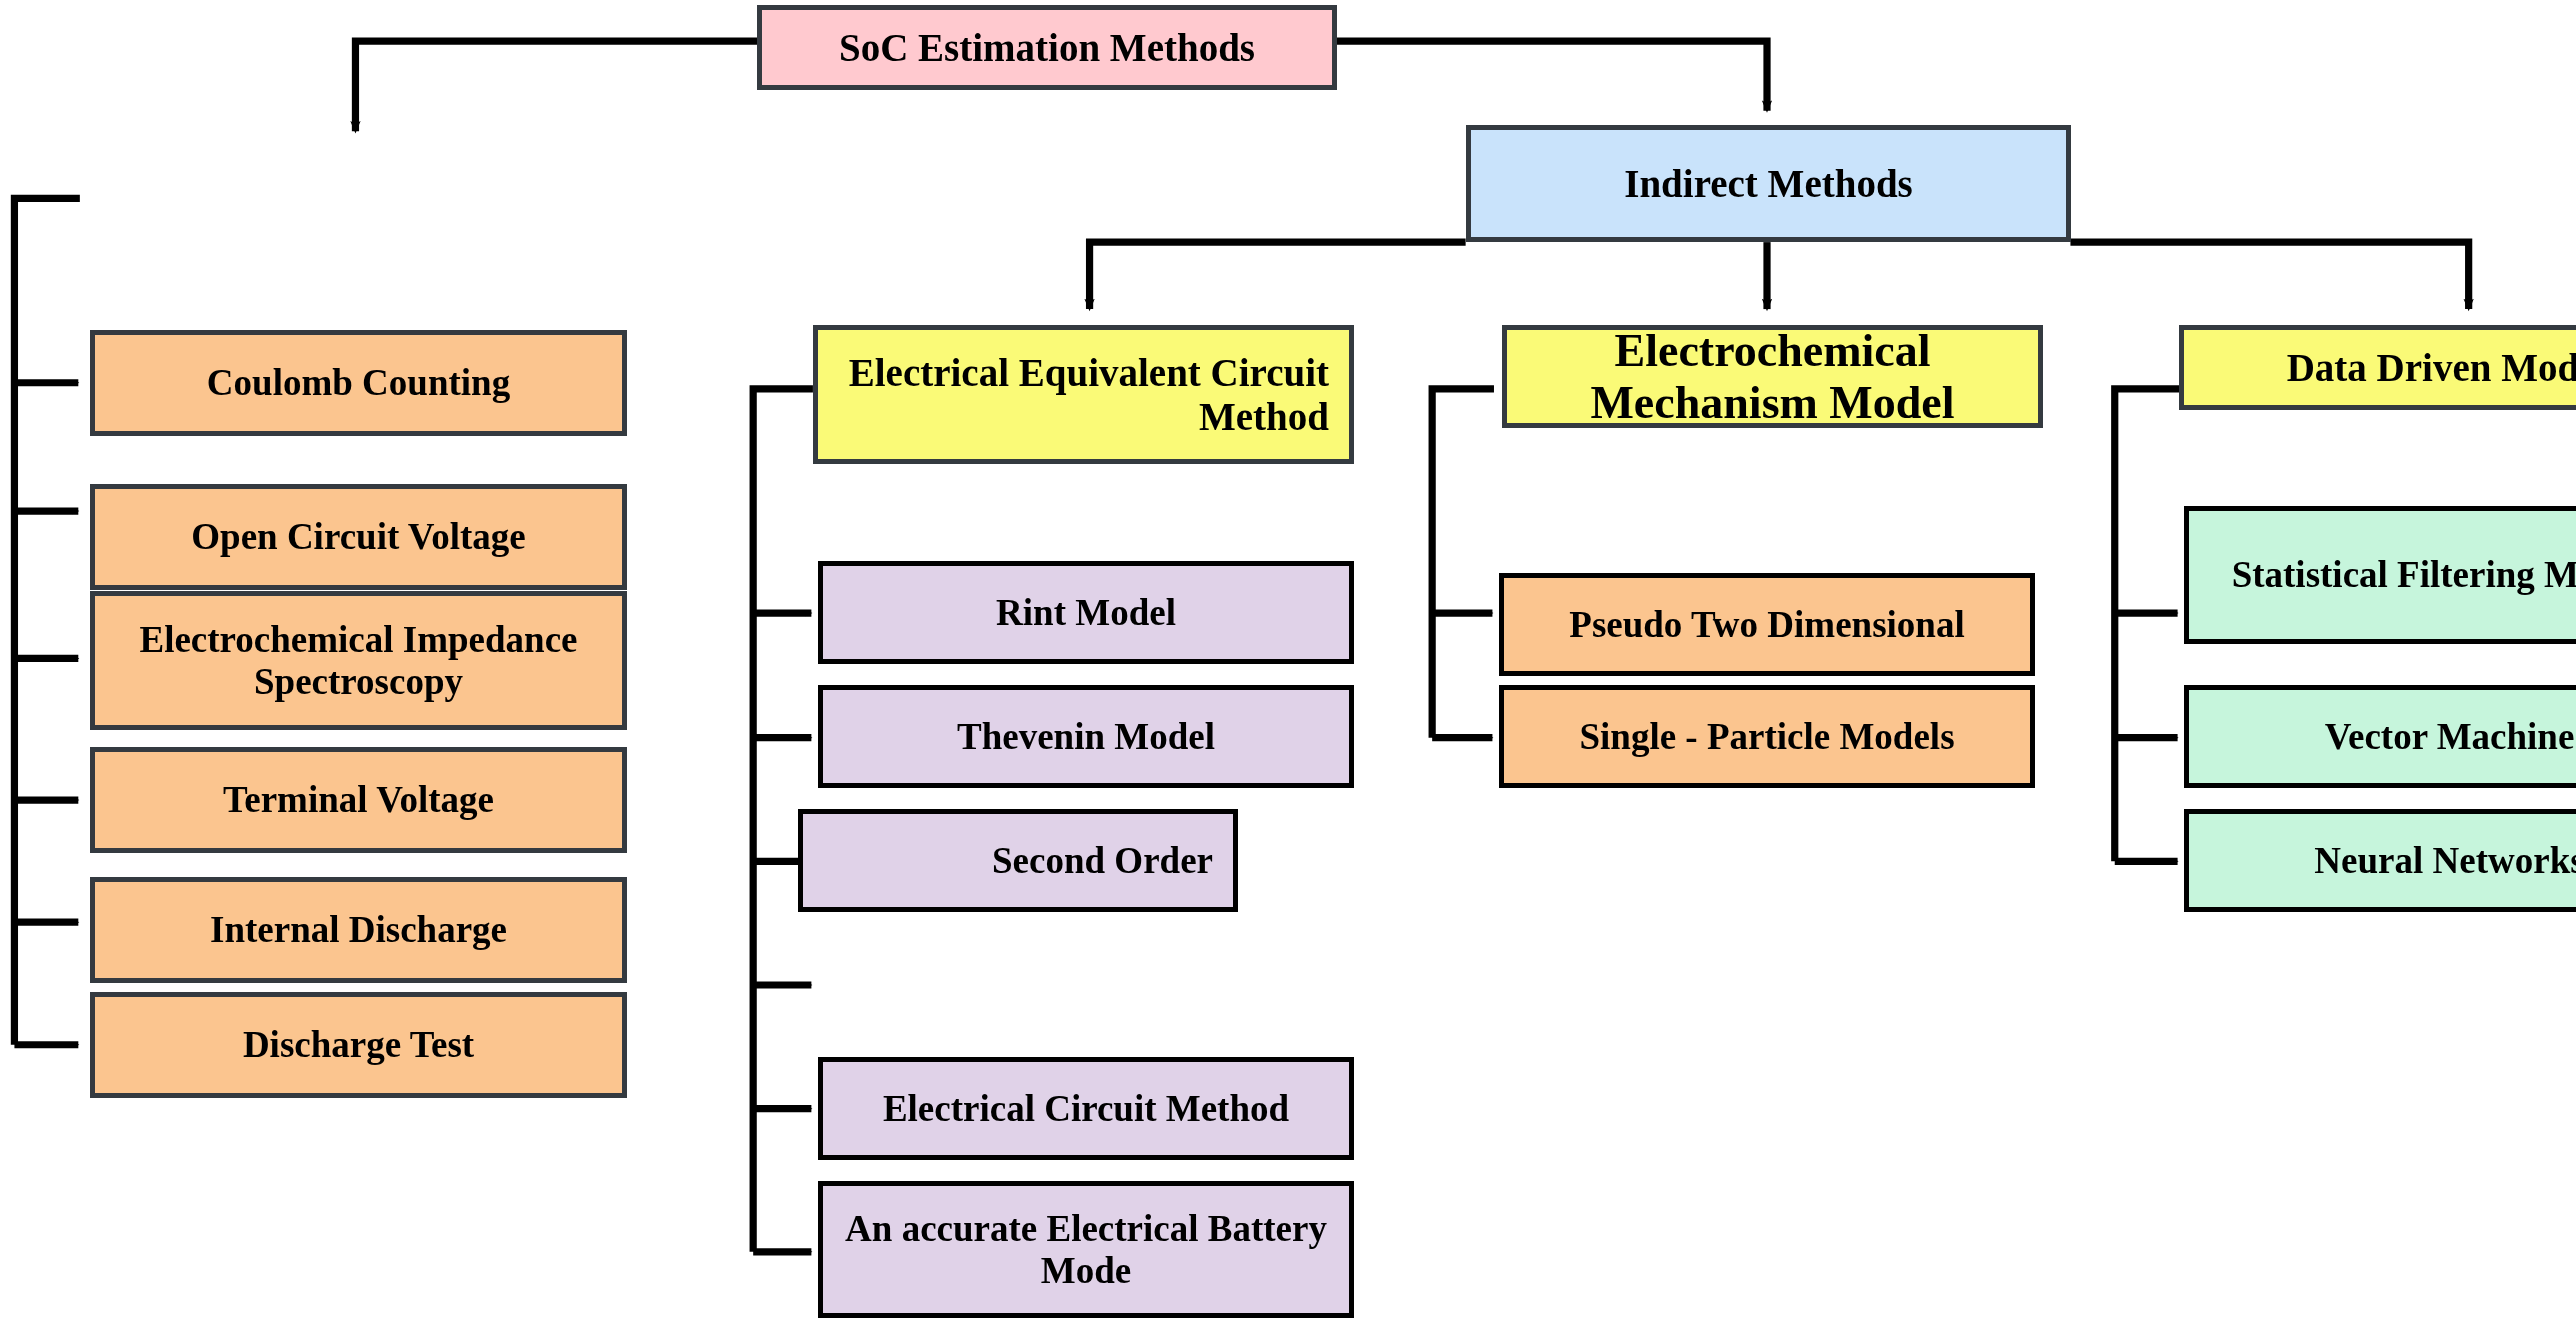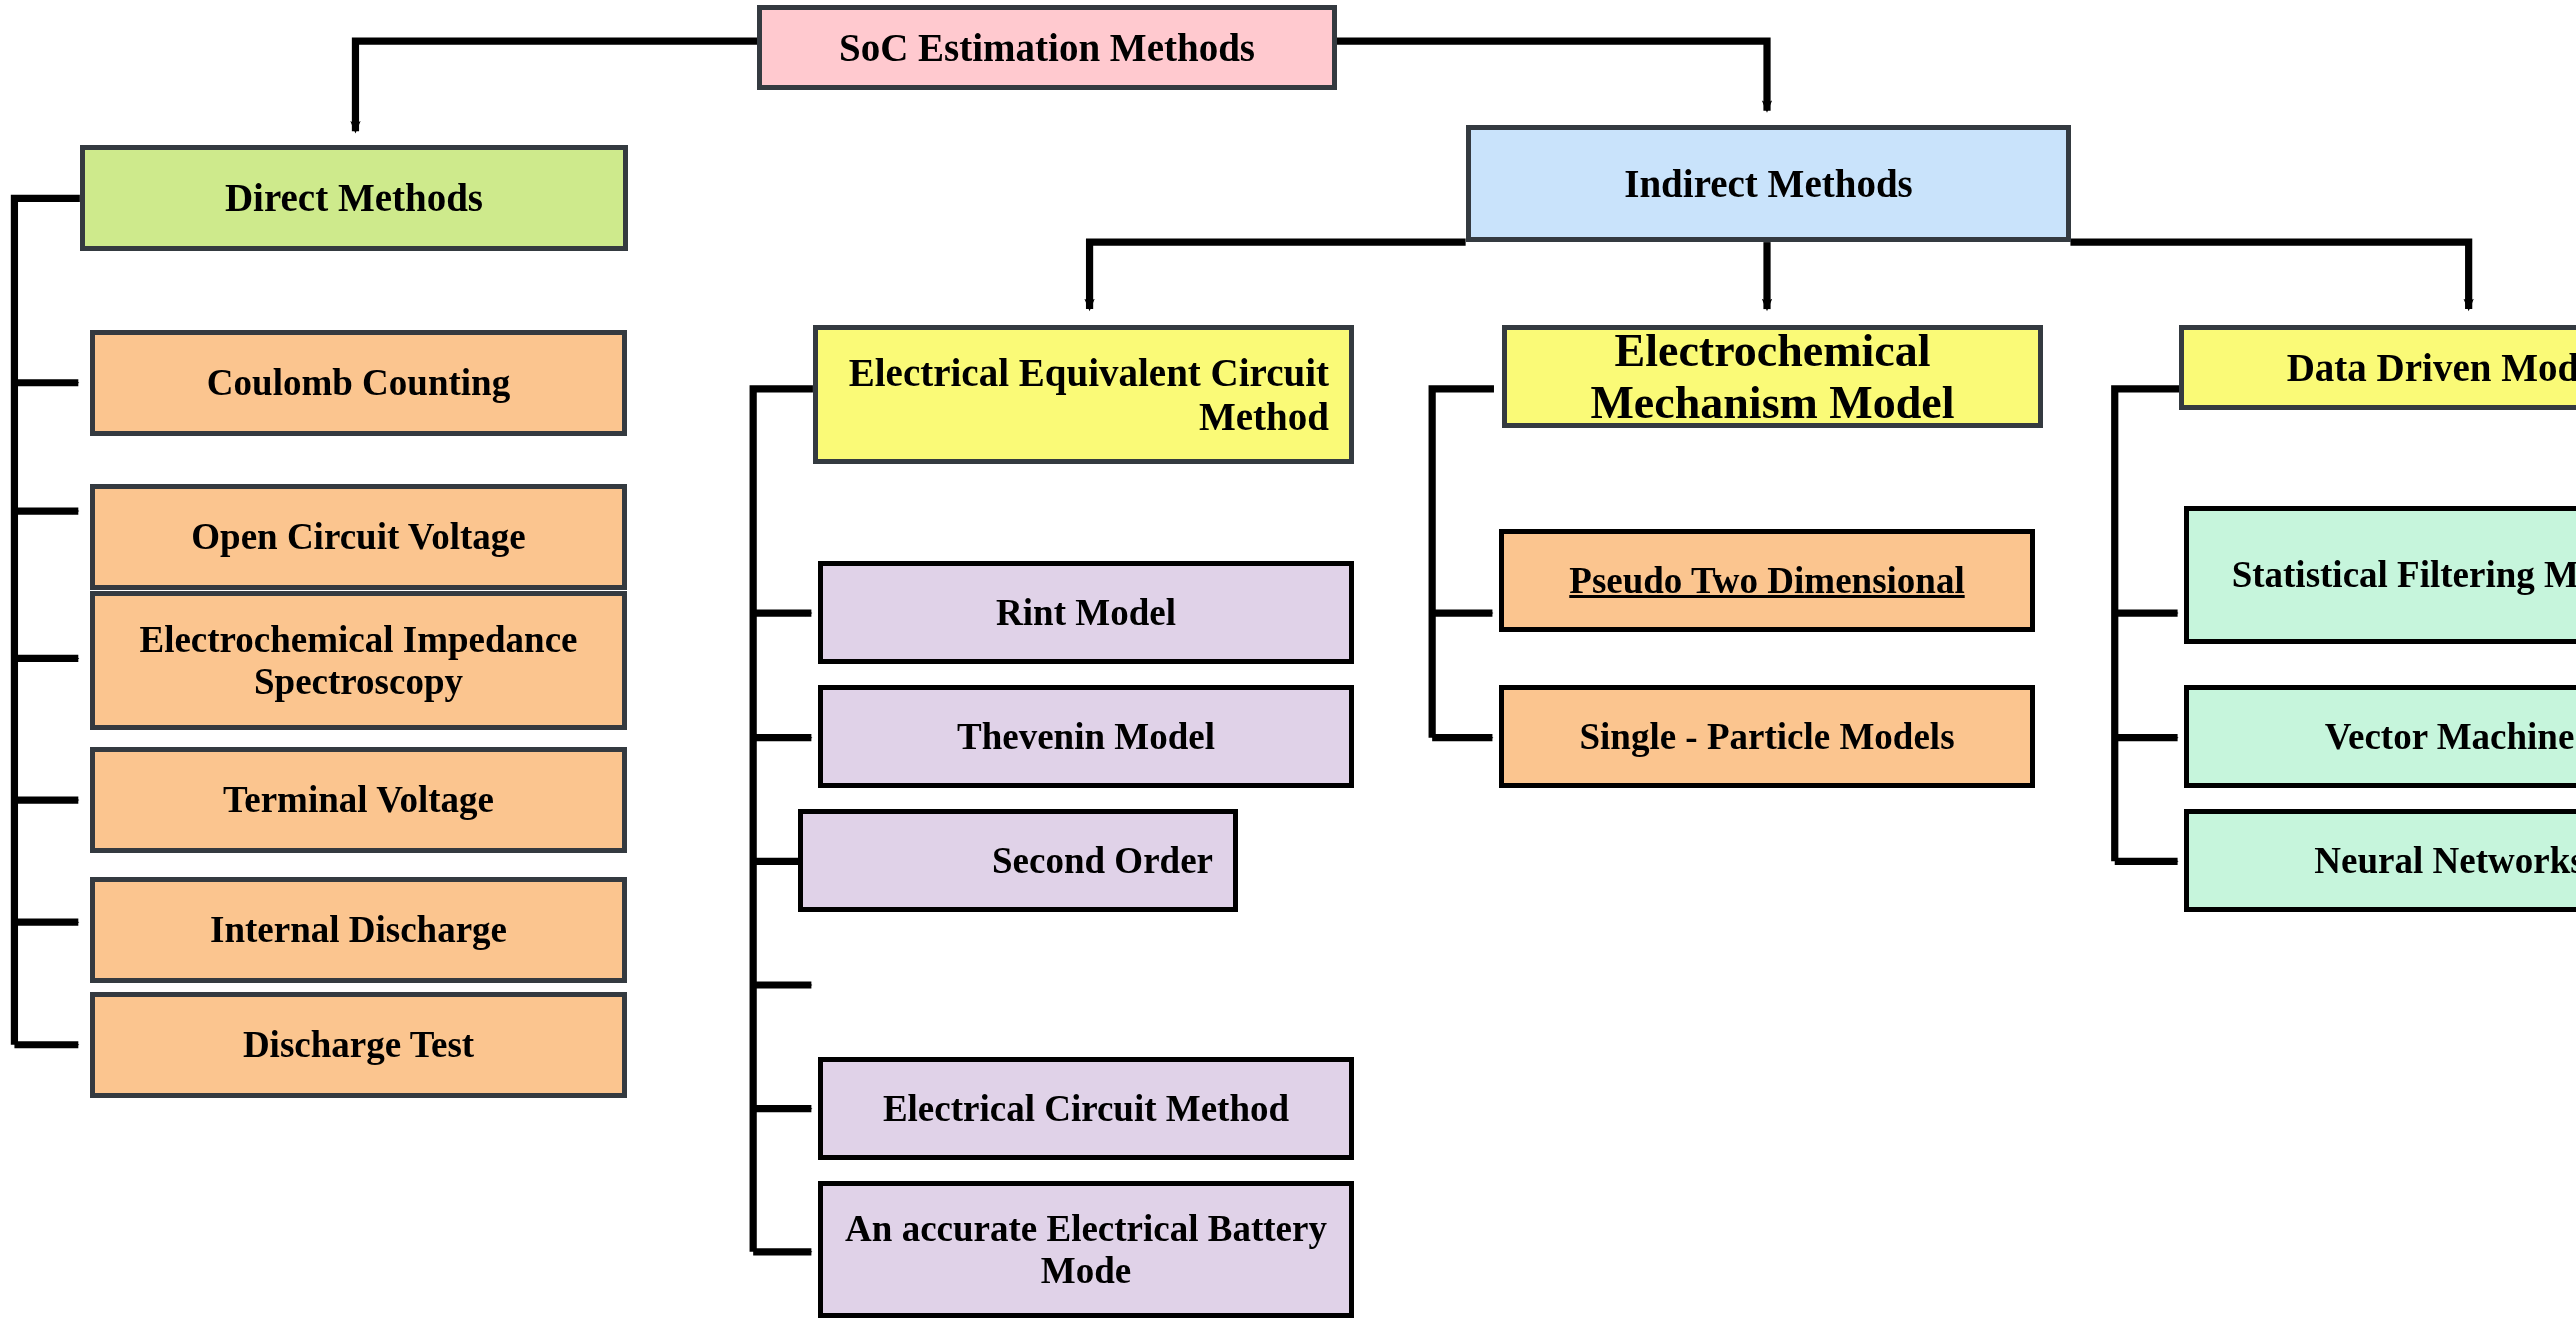--- a/index.html
+++ b/index.html
@@ -57,23 +57,20 @@
     <path d="M4230,755 L4105,755 L4105,1672" stroke="#000" stroke-width="14" fill="none"></path>
     <path d="M4105,1190 L4227,1190" stroke="#000" stroke-width="14" fill="none" marker-end="url(#ah)"></path>
     <path d="M4105,1432 L4227,1432" stroke="#000" stroke-width="14" fill="none" marker-end="url(#ah)"></path>
     <path d="M4105,1672 L4227,1672" stroke="#000" stroke-width="14" fill="none" marker-end="url(#ah)"></path>
   </svg>
 
   <div class="node" style="left:757px;top:5.2px;width:580px;height:85px;background:#FFC9CF;font-size:39px;">
     <span class="lbl">SoC Estimation Methods</span>
   </div>
 
-  <div class="node" style="left:80px;top:145px;width:548px;height:106px;background:#CEEA8C;font-size:39px;">
-    <span class="lbl">Direct Methods</span>
-  </div>
 
   <div class="node" style="left:1466px;top:125px;width:605px;height:117px;background:#C9E3FB;font-size:39px;">
     <span class="lbl">Indirect Methods</span>
   </div>
 
   <div class="node" style="left:813px;top:325px;width:541px;height:139px;background:#FAFA77;font-size:39px;text-align:right;">
     <span class="lbl">Electrical Equivalent Circuit Method</span>
   </div>
 
   <div class="node" style="left:1494px;top:325px;width:541px;height:103px;background:#FAFA77;font-size:46px;margin-left:8px;">
@@ -112,21 +109,21 @@
   <div class="node thin" style="left:798px;top:809px;width:440px;height:103px;background:#E0D2E8;font-size:37px;text-align:right;">
     <span class="lbl">Second Order</span>
   </div>
   <div class="node thin" style="left:818px;top:1057px;width:536px;height:103px;background:#E0D2E8;font-size:37px;">
     <span class="lbl">Electrical Circuit Method</span>
   </div>
   <div class="node thin" style="left:818px;top:1181px;width:536px;height:137px;background:#E0D2E8;font-size:37px;">
     <span class="lbl">An accurate Electrical Battery Mode</span>
   </div>
 
-  <div class="node thin" style="left:1499px;top:529px;width:536px;height:103px;background:#FBC58F;font-size:37px;text-decoration:underline;">
+  <div class="node thin" style="left:1499px;top:573px;width:536px;height:103px;background:#FBC58F;font-size:37px;">
     <span class="lbl">Pseudo Two Dimensional</span>
   </div>
   <div class="node thin" style="left:1499px;top:685px;width:536px;height:103px;background:#FBC58F;font-size:37px;">
     <span class="lbl">Single - Particle Models</span>
   </div>
 
   <div class="node thin" style="left:2184px;top:506px;width:531px;height:138px;background:#C6F5DC;font-size:37px;">
     <span class="lbl">Statistical Filtering Method</span>
   </div>
   <div class="node thin" style="left:2184px;top:685px;width:531px;height:103px;background:#C6F5DC;font-size:37px;">

